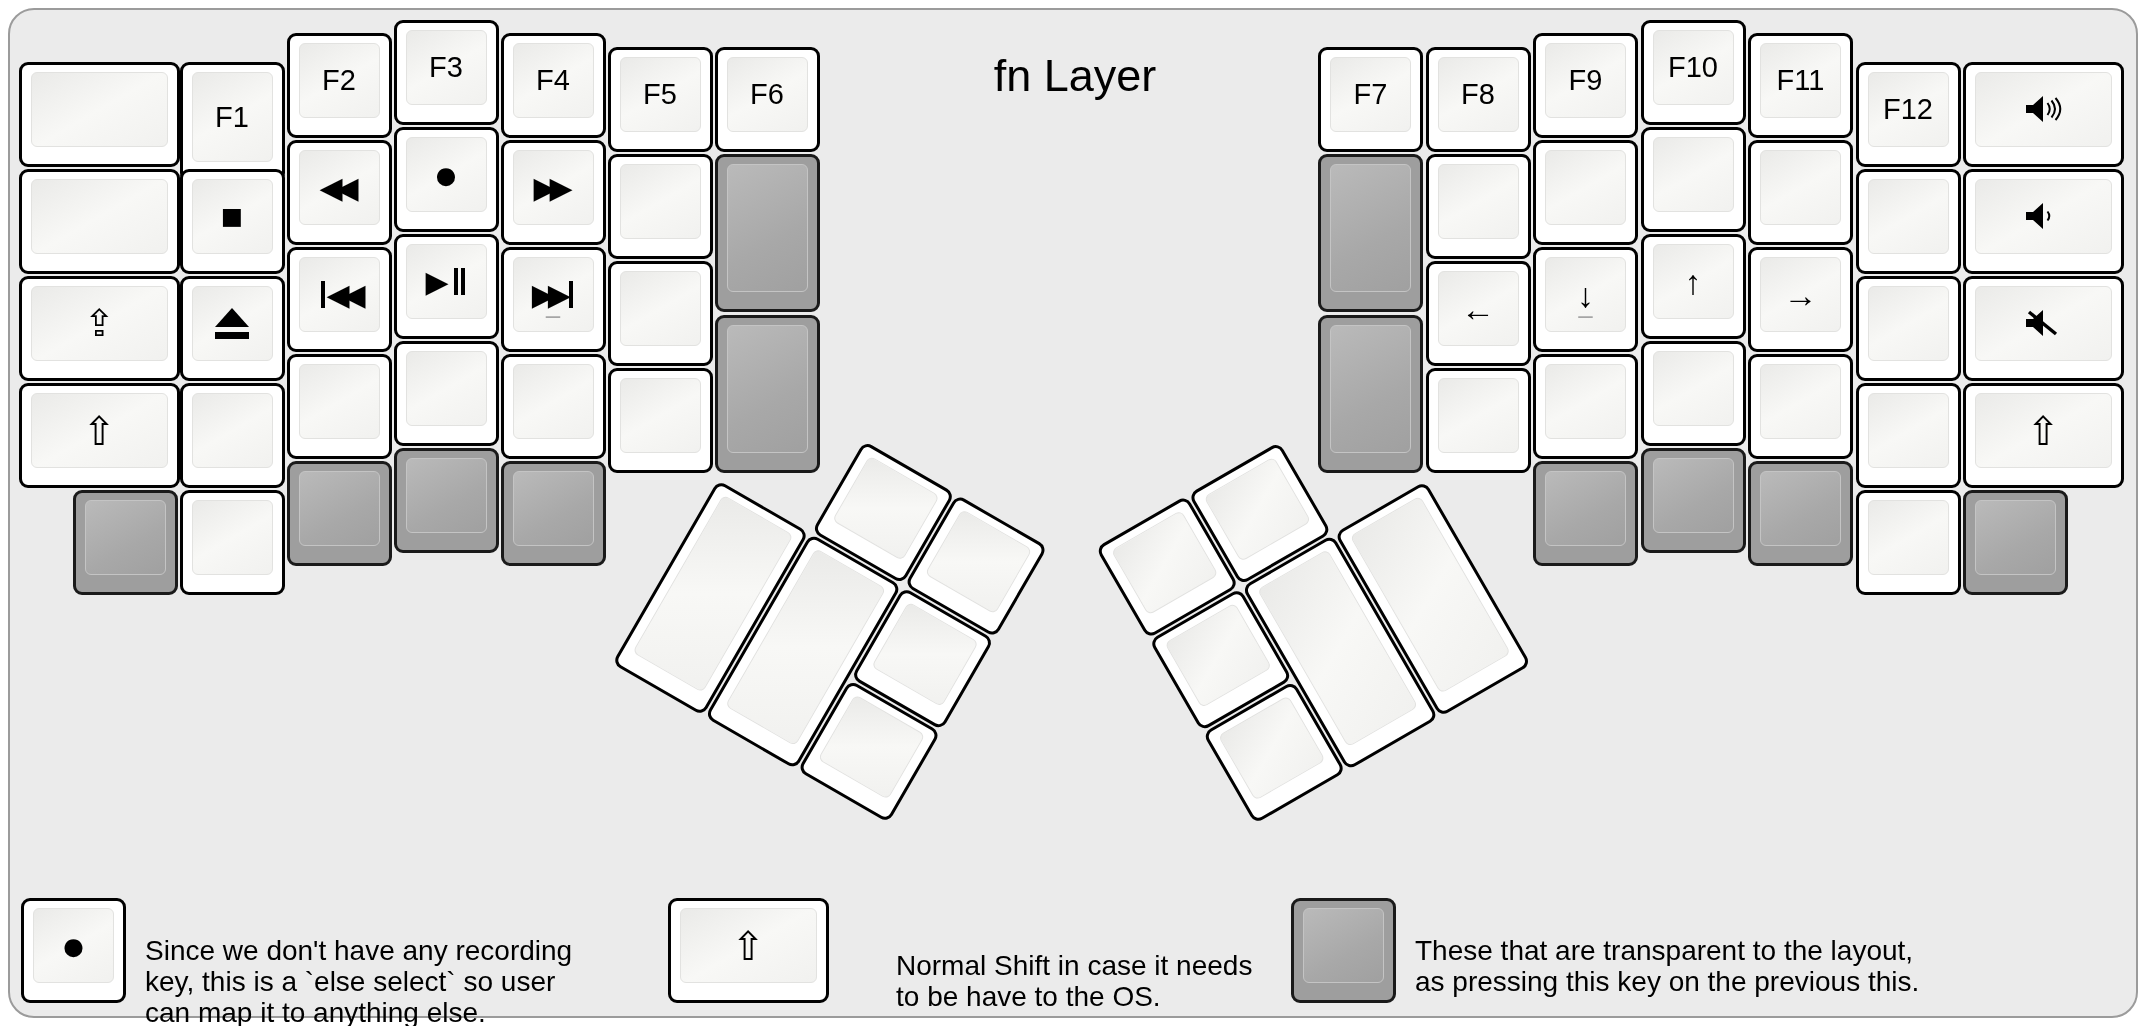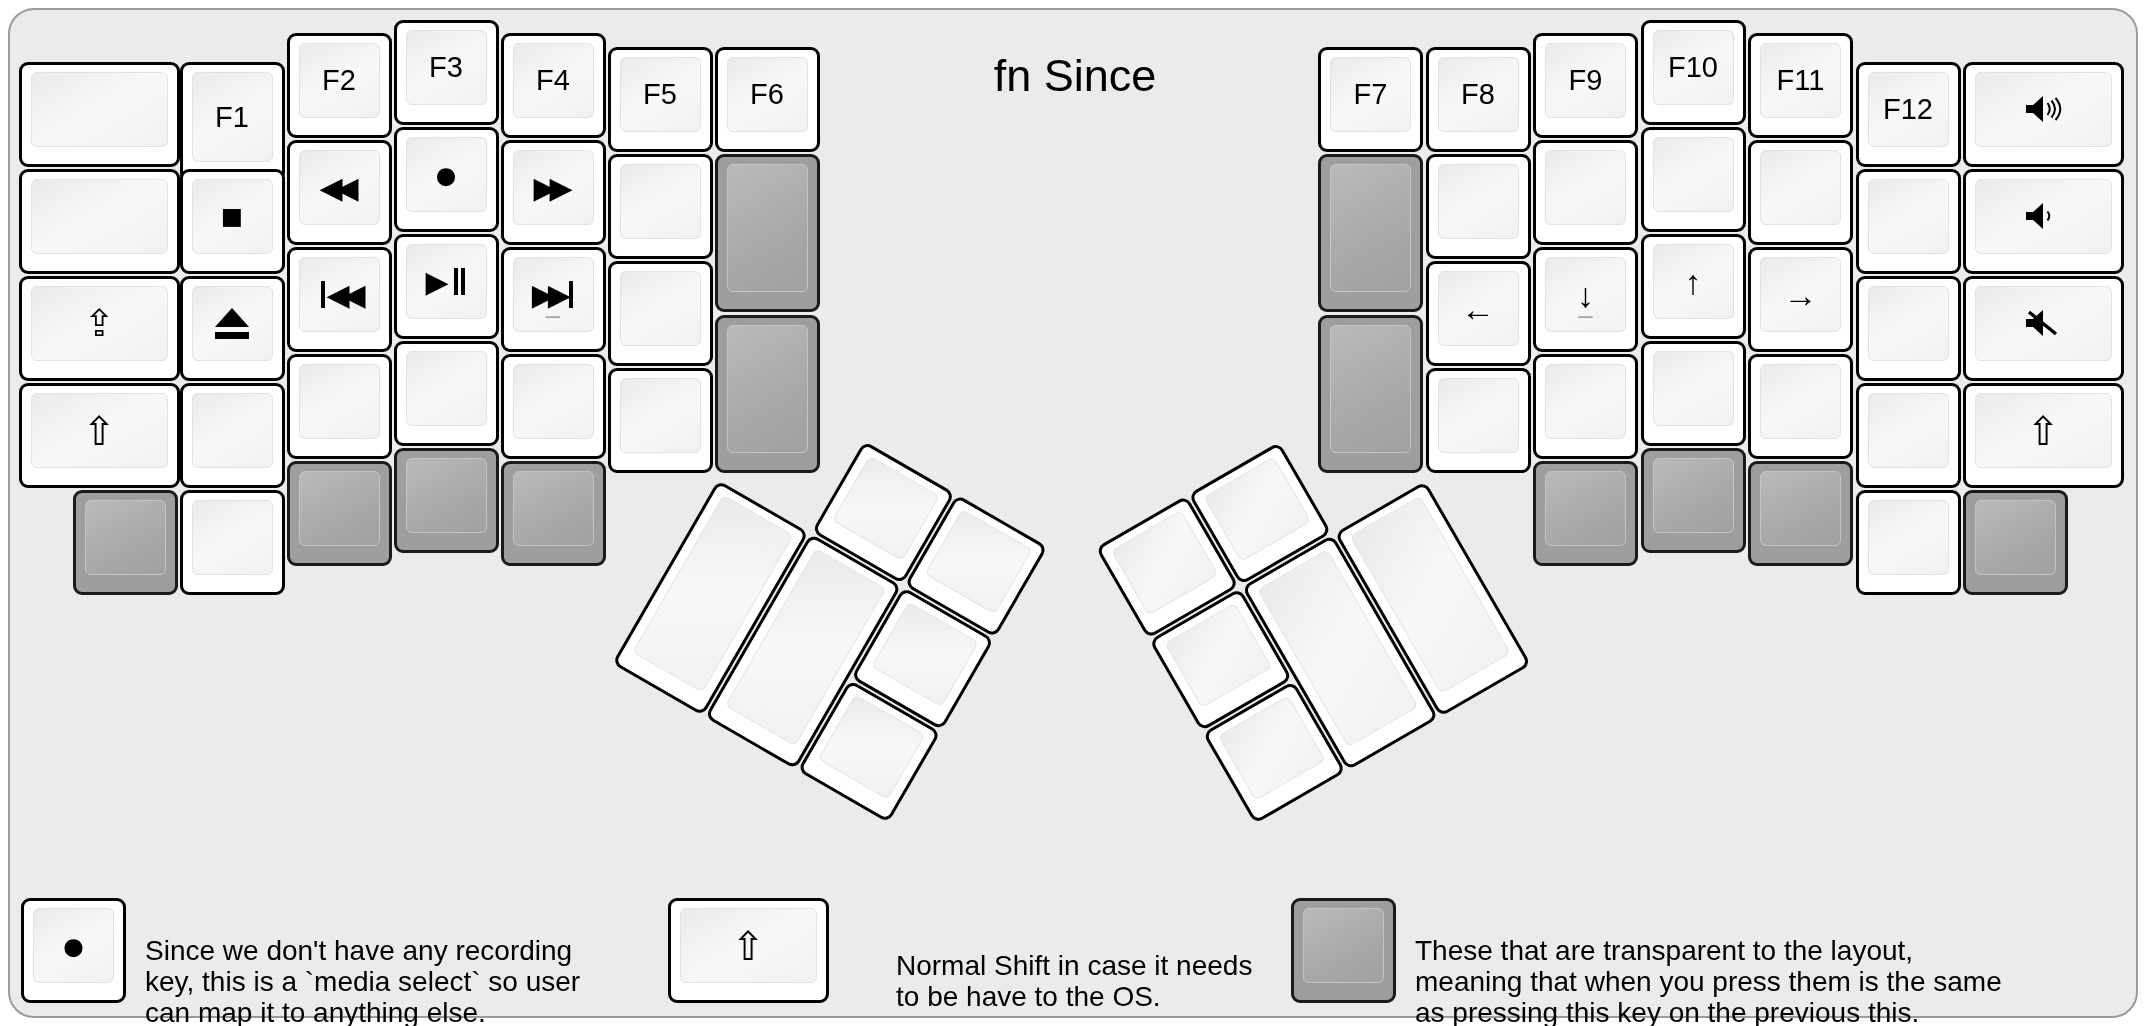--- a/index.html
+++ b/index.html
@@ -35,21 +35,21 @@
            font-size:26px;color:#a5a5a5;line-height:1;}
   .thumb{position:absolute;transform-origin:0 0;}
   .legend-item{position:absolute;}
   .legend-text{position:absolute;font-size:28px;color:#000;line-height:31px;white-space:nowrap;margin-top:32px;}
 </style>
 </head>
 <body>
 
 <div id="canvas">
   <div id="frame"></div>
-  <div id="title">fn Since</div>
+  <div id="title">fn Layer</div>
   <div id="board">
       <div class="key" style="left: 19px; top: 62px; width: 160.5px; height: 105px;">
         <div class="face"></div>
       </div>
       <div class="key" style="left: 19px; top: 169px; width: 160.5px; height: 105px;">
         <div class="face"></div>
       </div>
       <div class="key" style="left: 19px; top: 276px; width: 160.5px; height: 105px;">
         <div class="face">
           <span class="sym">⇪</span>
@@ -365,39 +365,38 @@
     </div>
   <div id="legend">
       <div class="legend-item">
         <div class="key" style="left: 21px; top: 898px; width: 105px; height: 105px;">
           <div class="face">
             <span class="bigsym">●</span>
           </div>
         </div>
         <div class="legend-text" style="left: 145px; top: 903px;">
           <div>Since we don't have any recording</div>
-          <div>key, this is a `media select` so user</div>
+          <div>key, this is a `else select` so user</div>
           <div>can map it to anything else.</div>
         </div>
       </div>
       <div class="legend-item">
         <div class="key" style="left: 668px; top: 898px; width: 160.5px; height: 105px;">
           <div class="face">
             <span class="shiftsym">⇧</span>
           </div>
         </div>
         <div class="legend-text" style="left: 896px; top: 918px;">
           <div>Normal Shift in case it needs</div>
           <div>to be have to the OS.</div>
         </div>
       </div>
       <div class="legend-item">
         <div class="key gray" style="left: 1291px; top: 898px; width: 105px; height: 105px;">
           <div class="face"></div>
         </div>
         <div class="legend-text" style="left: 1415px; top: 903px;">
           <div>These that are transparent to the layout,</div>
-          <div>meaning that when you press them is the same</div>
           <div>as pressing this key on the previous this.</div>
         </div>
       </div>
     </div>
 </div>
 
 </body></html>

